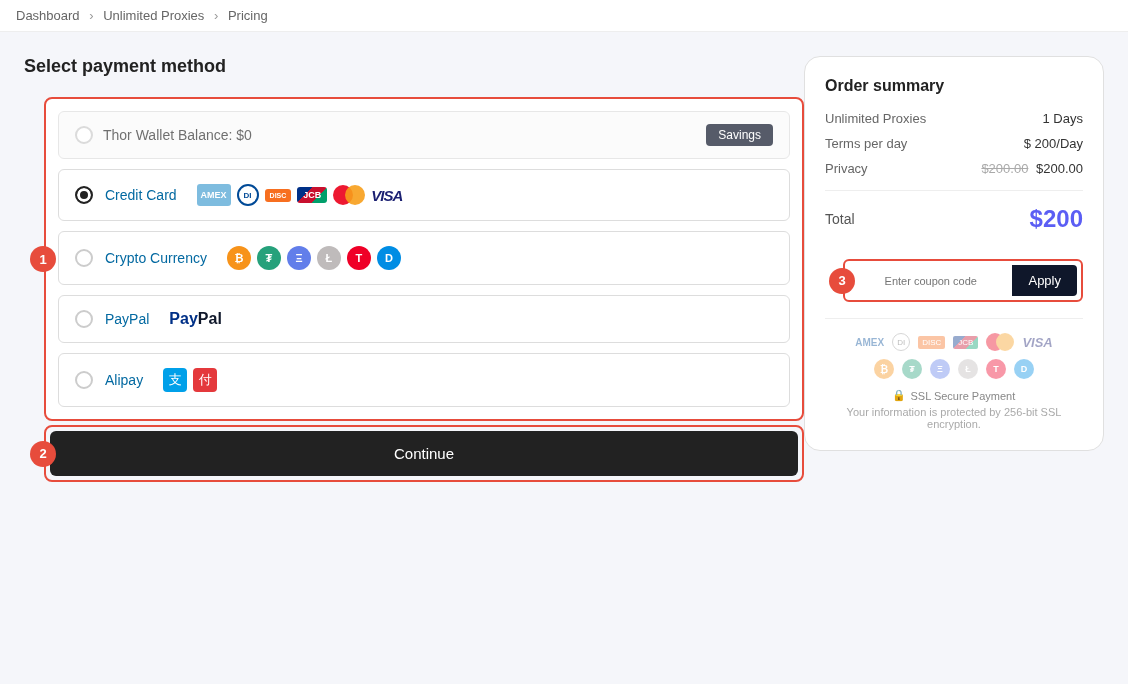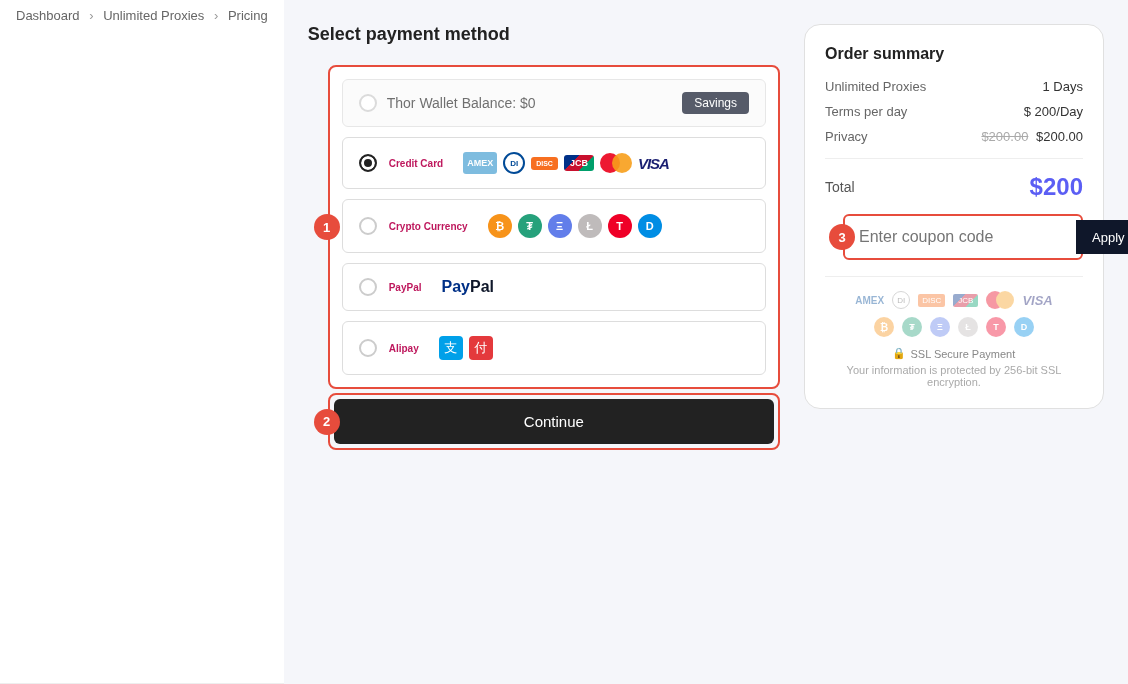--- a/index.html
+++ b/index.html
@@ -4,41 +4,40 @@
   <style>
     * { box-sizing: border-box; margin: 0; padding: 0; }
     body {
       font-family: -apple-system, BlinkMacSystemFont, 'Segoe UI', sans-serif;
       background: #f5f6fa;
       color: #333;
       font-size: 14px;
     }
     .page-wrapper {
       display: flex;
-      flex-direction: row;
+      flex-direction: column;
       min-height: 684px;
       width: 1128px;
     }
     .breadcrumb-bar {
       background: #fff;
       padding: 8px 16px;
       border-bottom: 1px solid #eee;
       font-size: 13px;
       color: #666;
     }
     .breadcrumb-bar a {
       color: #666;
       text-decoration: none;
     }
     .breadcrumb-sep { margin: 0 6px; color: #999; }
     .main-content {
       display: flex;
       flex: 1;
       padding: 24px 24px 0 24px;
-      gap: 24px;
     }
     .left-panel {
       flex: 1;
       min-width: 0;
     }
     .section-title {
       font-size: 18px;
       font-weight: 600;
       margin-bottom: 20px;
       color: #222;
@@ -111,23 +110,23 @@
       padding: 14px 16px;
       margin-bottom: 10px;
       display: flex;
       align-items: center;
       gap: 12px;
       background: #fff;
       cursor: pointer;
     }
     .payment-option:last-child { margin-bottom: 0; }
     .payment-option-label {
-      font-size: 10px;
-      font-weight: 700;
-      color: #be185d;
+      font-size: 14px;
+      font-weight: 400;
+      color: #0369a1;
       margin-right: 8px;
     }
     .payment-icons {
       display: flex;
       align-items: center;
       gap: 6px;
       flex-wrap: wrap;
     }
     
     .card-icon {
@@ -288,21 +287,21 @@
     }
     .divider {
       border: none;
       border-top: 1px solid #eee;
       margin: 14px 0;
     }
     .total-row {
       display: flex;
       justify-content: space-between;
       align-items: center;
-      margin-bottom: 13px;
+      margin-bottom: 26px;
     }
     .total-label { font-size: 14px; color: #555; }
     .total-value { font-size: 24px; font-weight: 700; color: #5b5ef4; }
     .coupon-wrapper {
       border: 2px solid #e74c3c;
       border-radius: 6px;
       padding: 4px;
       position: relative;
       margin-bottom: 16px;
     }
@@ -325,23 +324,24 @@
     }
     .coupon-inner {
       display: flex;
       gap: 0;
     }
     .coupon-input {
       flex: 1;
       border: none;
       outline: none;
       padding: 8px 10px;
-      font-size: 16px;
+      font-size: 11px;
       color: #999;
       border-radius: 4px 0 0 4px;
+      text-align: center;
     }
     .apply-btn {
       background: #0f172a;
       color: #fff;
       border: none;
       padding: 8px 16px;
       font-size: 13px;
       cursor: pointer;
       border-radius: 0 4px 4px 0;
     }

